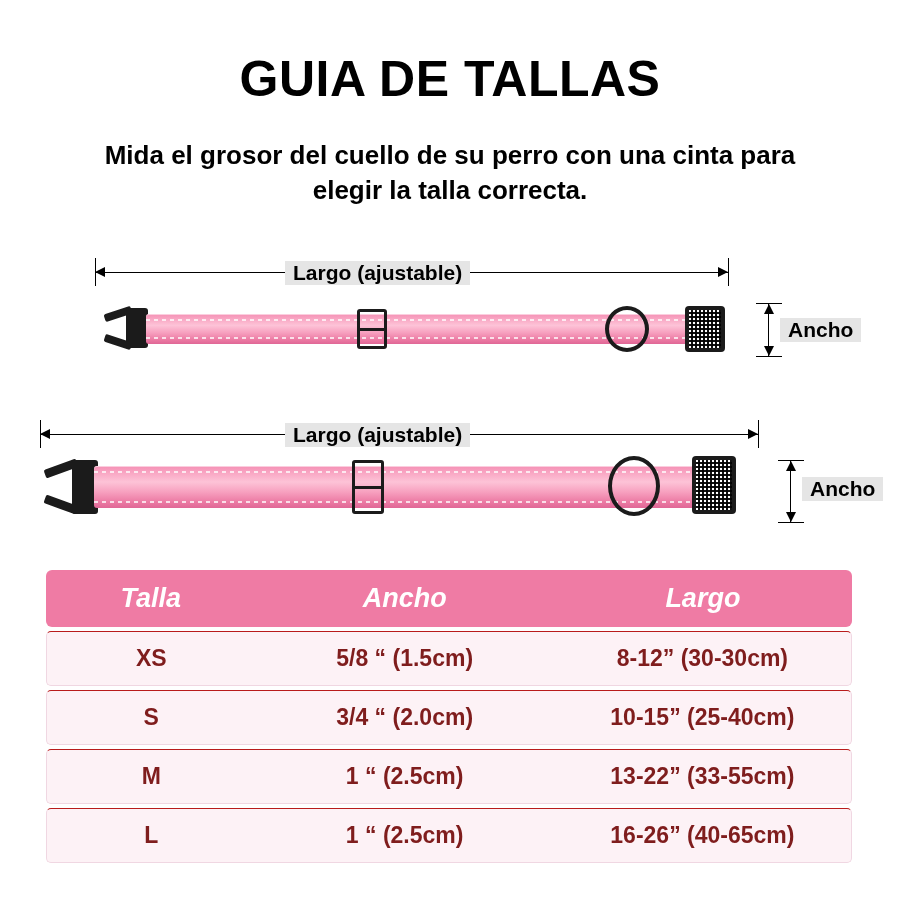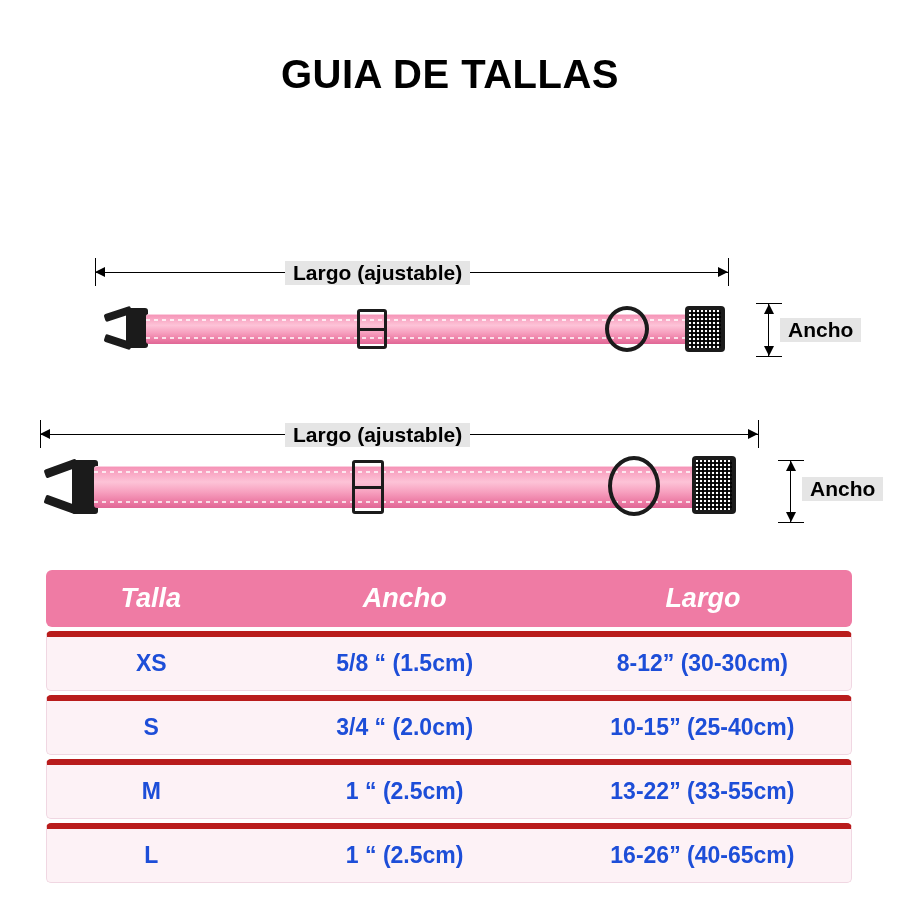--- a/index.html
+++ b/index.html
@@ -22,21 +22,21 @@
     position: relative;
   }
 
   
   .title {
     position: absolute;
     top: 52px;
     left: 0;
     width: 900px;
     text-align: center;
-    font-size: 40px;
+    font-size: 50px;
     font-weight: bold;
     letter-spacing: 0.5px;
     line-height: 1.1;
   }
   .subtitle {
     position: absolute;
     top: 138px;
     left: 0;
     width: 900px;
     text-align: center;
@@ -179,42 +179,43 @@
     text-align: center;
     font-style: italic;
   }
   .size-table thead th:first-child { border-radius: 6px 0 0 6px; }
   .size-table thead th:last-child  { border-radius: 0 6px 6px 0; text-align: center; }
   .size-table tbody td {
     background: #fdf2f6;
     padding: 13px 0;
     text-align: center;
     font-weight: bold;
-    color: #1d4ed8;
-    border-top: 6px solid #b91c1c;
+    color: #7f1d1d;
+    border-top: 1px solid #b91c1c;
     border-bottom: 1px solid #f0d7e2;
   }
   .size-table tbody td:first-child {
     border-left: 1px solid #f0d7e2;
     border-radius: 5px 0 0 5px;
   }
   .size-table tbody td:last-child {
     border-right: 1px solid #f0d7e2;
     border-radius: 0 5px 5px 0;
   }
   .col-talla { width: 26%; }
   .col-ancho { width: 37%; }
   .col-largo { width: 37%; }
 </style>
 </head>
 <body>
 
 <div class="page">
 
   <div class="title">GUIA DE TALLAS</div>
+  <div class="subtitle">Mida el grosor del cuello de su perro con una cinta para elegir la talla correcta.</div>
 
   <div class="diagram" style="left:0; top:0;">
 
     <div class="cap" style="left:95px; top:258px; height:28px;"></div>
     <div class="cap" style="left:728px; top:258px; height:28px;"></div>
     <div class="arrow-line" style="left:95px; top:272px; width:634px;"></div>
     <div class="arrowhead-l" style="left:95px; top:267px;"></div>
     <div class="arrowhead-r" style="left:718px; top:267px;"></div>
     <div class="dim-label" style="left:285px; top:261px;">Largo (ajustable)</div>
 

